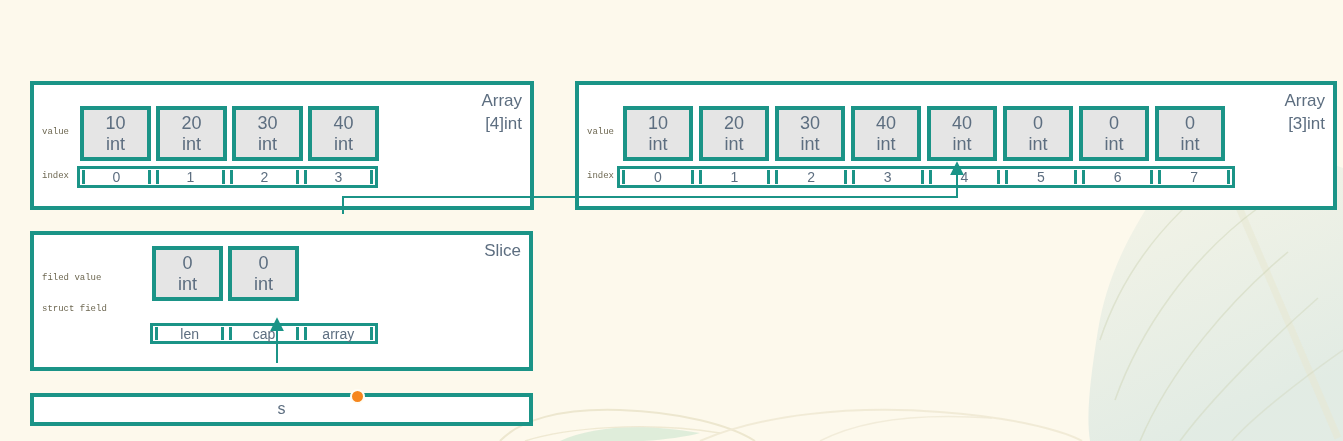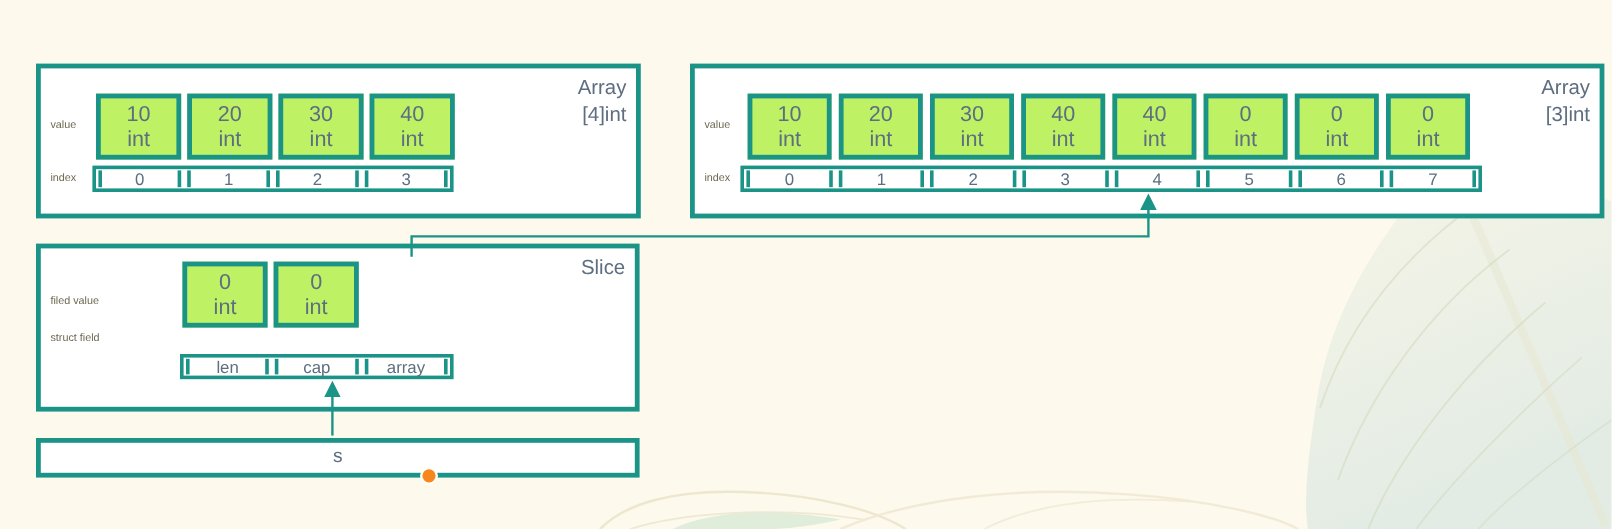--- a/index.html
+++ b/index.html
@@ -7,34 +7,34 @@
   }
   html,body{margin:0;padding:0}
   body{
     width:1343px;height:441px;position:relative;overflow:hidden;
     background:var(--bg);
     font-family:"Liberation Sans",sans-serif;
   }
   .decor{position:absolute;left:0;top:0;z-index:0}
   .frame{
     position:absolute;background:#fff;border:4px solid var(--teal);
-    box-sizing:border-box;z-index:2;
+    box-sizing:border-box;z-index:2;margin-top:28px;
   }
   .frame-title{
     position:absolute;top:4px;right:8px;text-align:right;
     font-size:17px;line-height:23px;color:var(--text);white-space:nowrap;
   }
   .row-label{
     position:absolute;left:8px;
-    font-family:Liberation Sans, sans-serif;font-size:9px;color:var(--label);
+    font-family:Liberation Mono, monospace;font-size:9px;color:var(--label);
     white-space:nowrap;
   }
   .vrow{position:absolute;display:flex}
   .vcell{
-    box-sizing:border-box;border:4px solid var(--teal);background:#bef264;
+    box-sizing:border-box;border:4px solid var(--teal);background:#e5e5e5;
     display:flex;flex-direction:column;align-items:center;justify-content:center;
     color:var(--text);font-size:18px;line-height:21px;height:55px;
   }
   .a4 .vcell{width:71px;margin-right:5px}
   .a8 .vcell{width:70px;margin-right:6px}
   .sl .vcell{width:71px;margin-right:5px}
   .vcell:last-child{margin-right:0}
   .irow{
     position:absolute;box-sizing:border-box;border:3px solid var(--teal);
     display:flex;gap:5px;padding:1px 2px;background:#fff;

